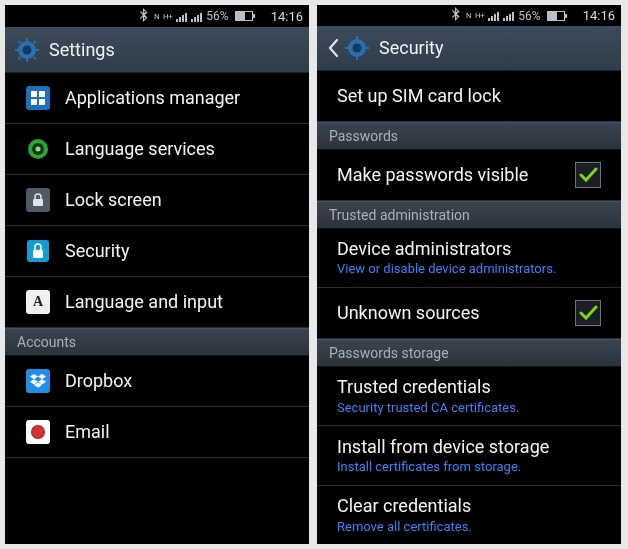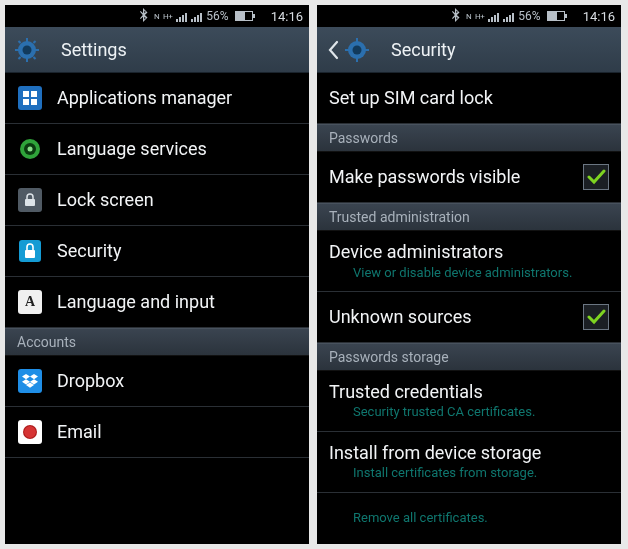--- a/index.html
+++ b/index.html
@@ -79,21 +79,21 @@
   }
   .status .tiny { font-size: 8px; letter-spacing: -0.5px; }
 
   
   .actionbar {
     height: 46px;
     background: linear-gradient(#3c4b5a, #2f3c49);
     display: flex;
     align-items: center;
     padding: 0 10px;
-    gap: 22px;
+    gap: 10px;
     border-bottom: 1px solid #1a232c;
   }
   .actionbar .backhit {
     display: flex;
     align-items: center;
     gap: 6px;
     cursor: pointer;
   }
   .actionbar .title {
     font-size: 18px;
@@ -111,21 +111,21 @@
     font-size: 14px;
     padding: 5px 12px;
     border-top: 1px solid #48525e;
     border-bottom: 1px solid #111;
   }
 
   
   .item {
     display: flex;
     align-items: center;
-    padding: 10px 12px;
+    padding: 10px 20px;
     border-bottom: 1px solid #2a2f35;
     min-height: 51px;
     background: #000;
     cursor: pointer;
     gap: 14px;
   }
   .item .icon {
     width: 26px;
     height: 26px;
     flex: 0 0 26px;
@@ -139,23 +139,22 @@
     flex-direction: column;
     gap: 2px;
   }
   .item .label {
     font-size: 18px;
     color: #f2f4f6;
     line-height: 1.2;
   }
   .item .sub {
     font-size: 13px;
-    color: #0f766e;
+    color: #3b82f6;
     line-height: 1.25;
-    margin-left: 24px;
   }
   .item .chk {
     width: 26px;
     height: 26px;
     border: 1px solid #6b7682;
     background: #1b1f24;
     display: flex;
     align-items: center;
     justify-content: center;
     flex: 0 0 26px;
@@ -428,18 +427,19 @@
 
     <div class="item">
       <div class="texts">
         <span class="label">Install from device storage</span>
         <span class="sub">Install certificates from storage.</span>
       </div>
     </div>
 
     <div class="item" style="border-bottom:none">
       <div class="texts">
+        <span class="label">Clear credentials</span>
         <span class="sub">Remove all certificates.</span>
       </div>
     </div>
   </div>
 
 </div>
 
 </body></html>

